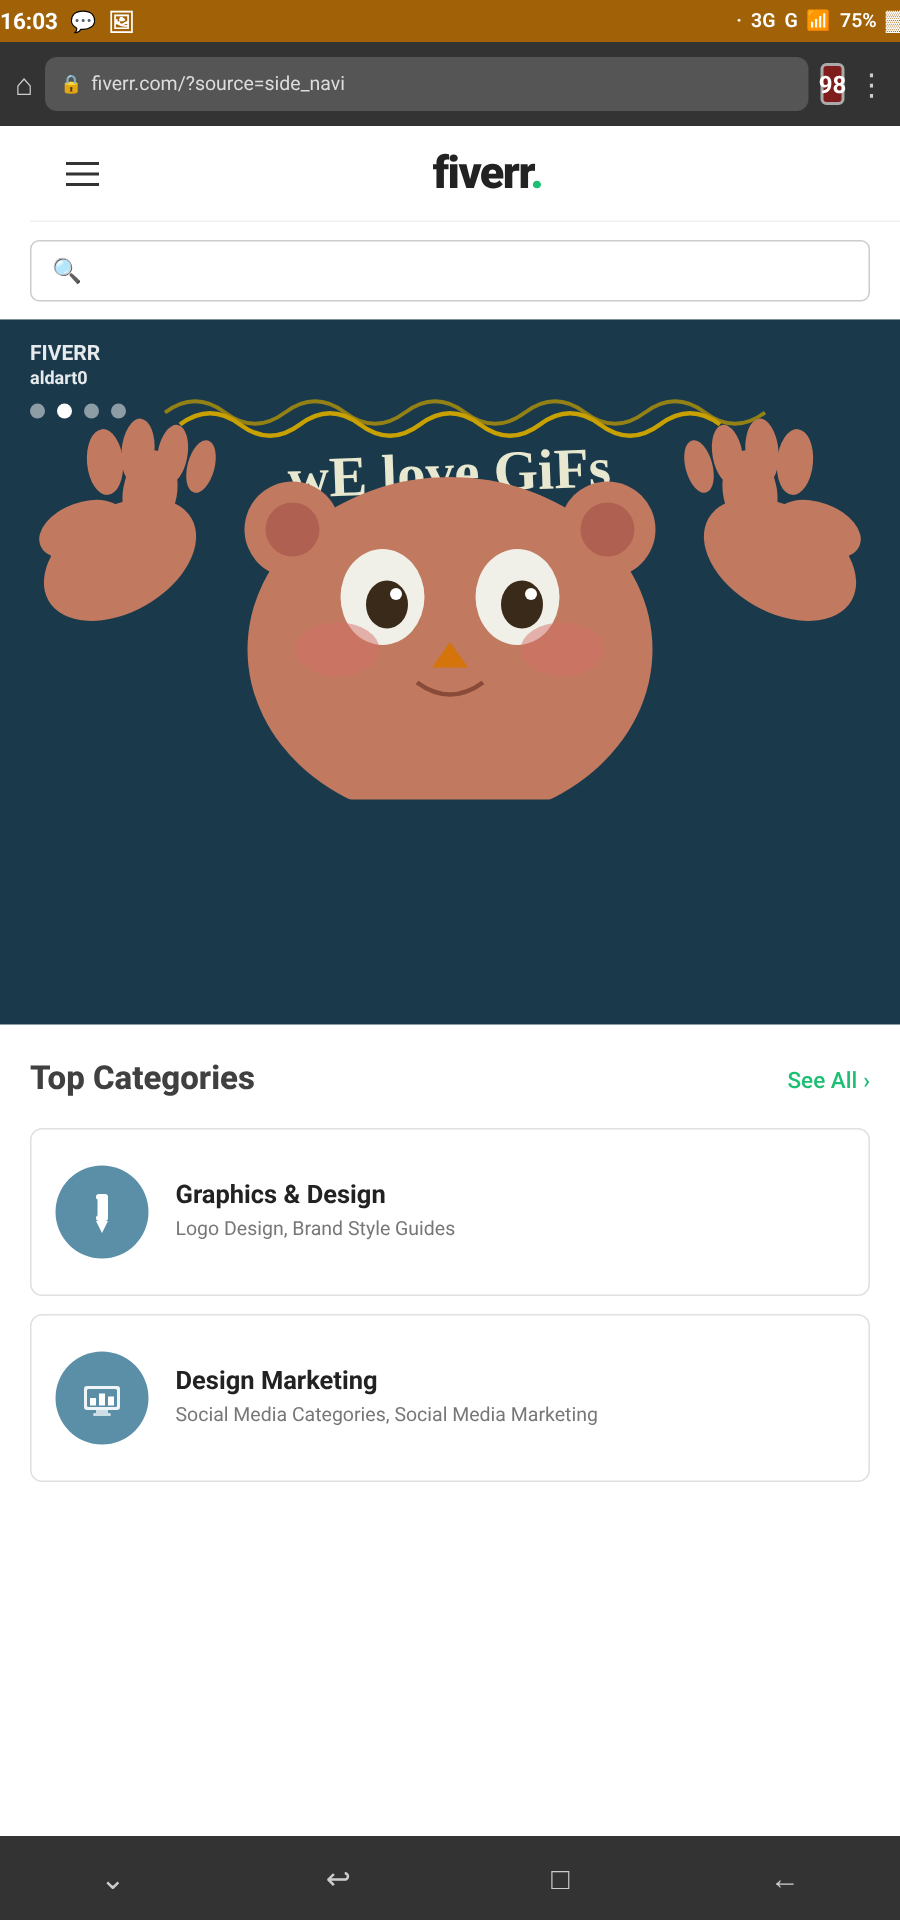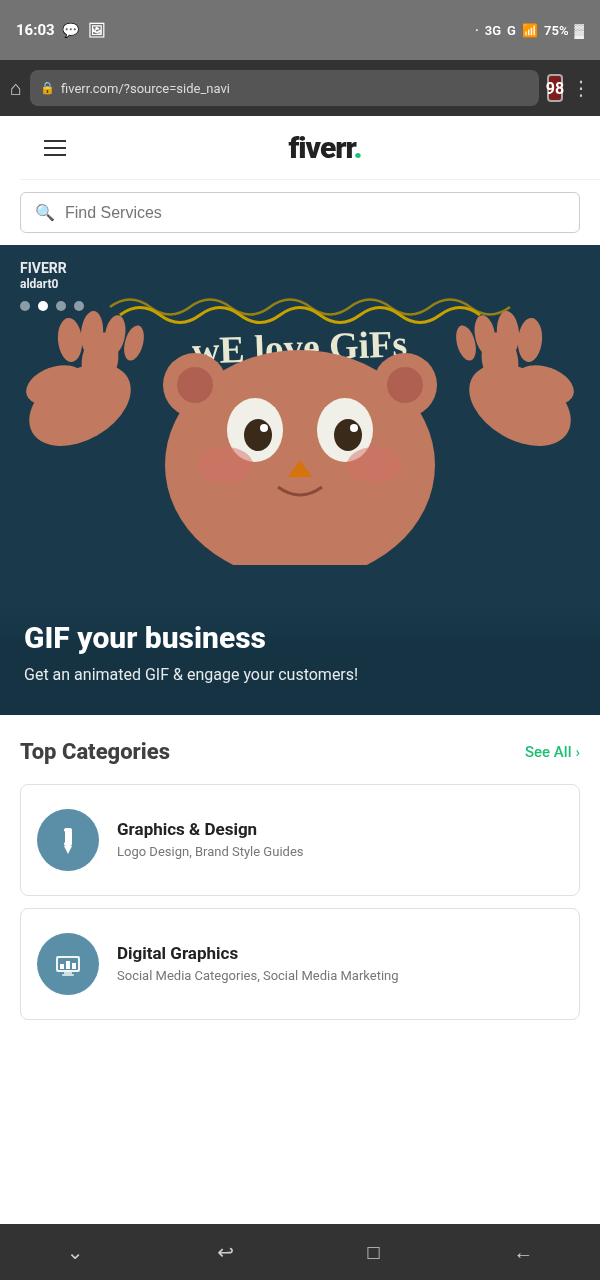--- a/index.html
+++ b/index.html
@@ -7,27 +7,27 @@
     body {
       width: 600px;
       min-height: 1280px;
       font-family: -apple-system, BlinkMacSystemFont, 'Segoe UI', Roboto, sans-serif;
       background: #fff;
       overflow-x: hidden;
     }
 
     
     .status-bar {
-      background: #737373;
+      background: #a16207;
       color: #fff;
-      height: 60px;
+      height: 28px;
       display: flex;
       align-items: center;
       justify-content: space-between;
-      padding: 0 16px;
+      padding: 0 0;
       font-size: 14px;
       font-weight: 600;
     }
     .status-left { display: flex; align-items: center; gap: 8px; }
     .status-right { display: flex; align-items: center; gap: 6px; font-size: 13px; }
     .status-time { font-size: 15px; font-weight: 700; }
 
     
     .browser-bar {
       background: #333;
@@ -310,21 +310,20 @@
   <div class="logo-area">
     <span class="fiverr-logo">
       <span>fiverr</span><span class="dot">.</span>
     </span>
   </div>
 </div>
 
 <div class="search-container">
   <div class="search-box">
     <span class="search-icon-wrap">🔍</span>
-    <input class="search-input" type="text" placeholder="Find Services" style="">
   </div>
 </div>
 
 <div class="hero-banner">
 
   <svg class="svg-illustration" viewBox="0 0 600 320" xmlns="http://www.w3.org/2000/svg">
 
     <rect width="600" height="320" fill="#1a3a4c"></rect>
 
     <path d="M 120 70 Q 140 55 160 70 Q 180 85 200 70 Q 220 55 240 70 Q 260 85 280 70 Q 300 55 320 70 Q 340 85 360 70 Q 380 55 400 70 Q 420 85 440 70 Q 460 55 480 70" stroke="#c8a000" stroke-width="3" fill="none"></path>
@@ -380,24 +379,20 @@
     <div class="slide-dot active"></div>
     <div class="slide-dot"></div>
     <div class="slide-dot"></div>
   </div>
 
   <div class="fiverr-watermark" style="top:14px; left:20px;">
     <div>FIVERR</div>
     <div class="watermark-sub">aldart0</div>
   </div>
 
-  <div class="hero-text">
-    <div class="hero-title">GIF your business</div>
-    <div class="hero-subtitle">Get an animated GIF &amp; engage your customers!</div>
-  </div>
 </div>
 
 <div class="categories-section">
   <div class="categories-header">
     <span class="categories-title">Top Categories</span>
     <span class="see-all-link">
       <span>See All</span>
       <span>›</span>
     </span>
   </div>
@@ -427,21 +422,21 @@
         <rect x="10" y="14" width="20" height="12" rx="1" fill="#5b8fa8"></rect>
         <rect x="16" y="28" width="8" height="2" fill="#fff" opacity="0.7"></rect>
         <rect x="14" y="30" width="12" height="2" rx="1" fill="#fff" opacity="0.7"></rect>
 
         <rect x="12" y="20" width="4" height="5" fill="#fff"></rect>
         <rect x="18" y="17" width="4" height="8" fill="#fff"></rect>
         <rect x="24" y="19" width="4" height="6" fill="#fff"></rect>
       </svg>
     </div>
     <div class="category-info">
-      <div class="category-name">Digital Graphics</div>
+      <div class="category-name">Design Marketing</div>
       <div class="category-sub">Social Media Categories, Social Media Marketing</div>
     </div>
   </div>
 </div>
 
 <div class="bottom-nav">
   <span class="nav-btn">⌄</span>
   <span class="nav-btn">↩</span>
   <span class="nav-btn">□</span>
   <span class="nav-btn">←</span>

